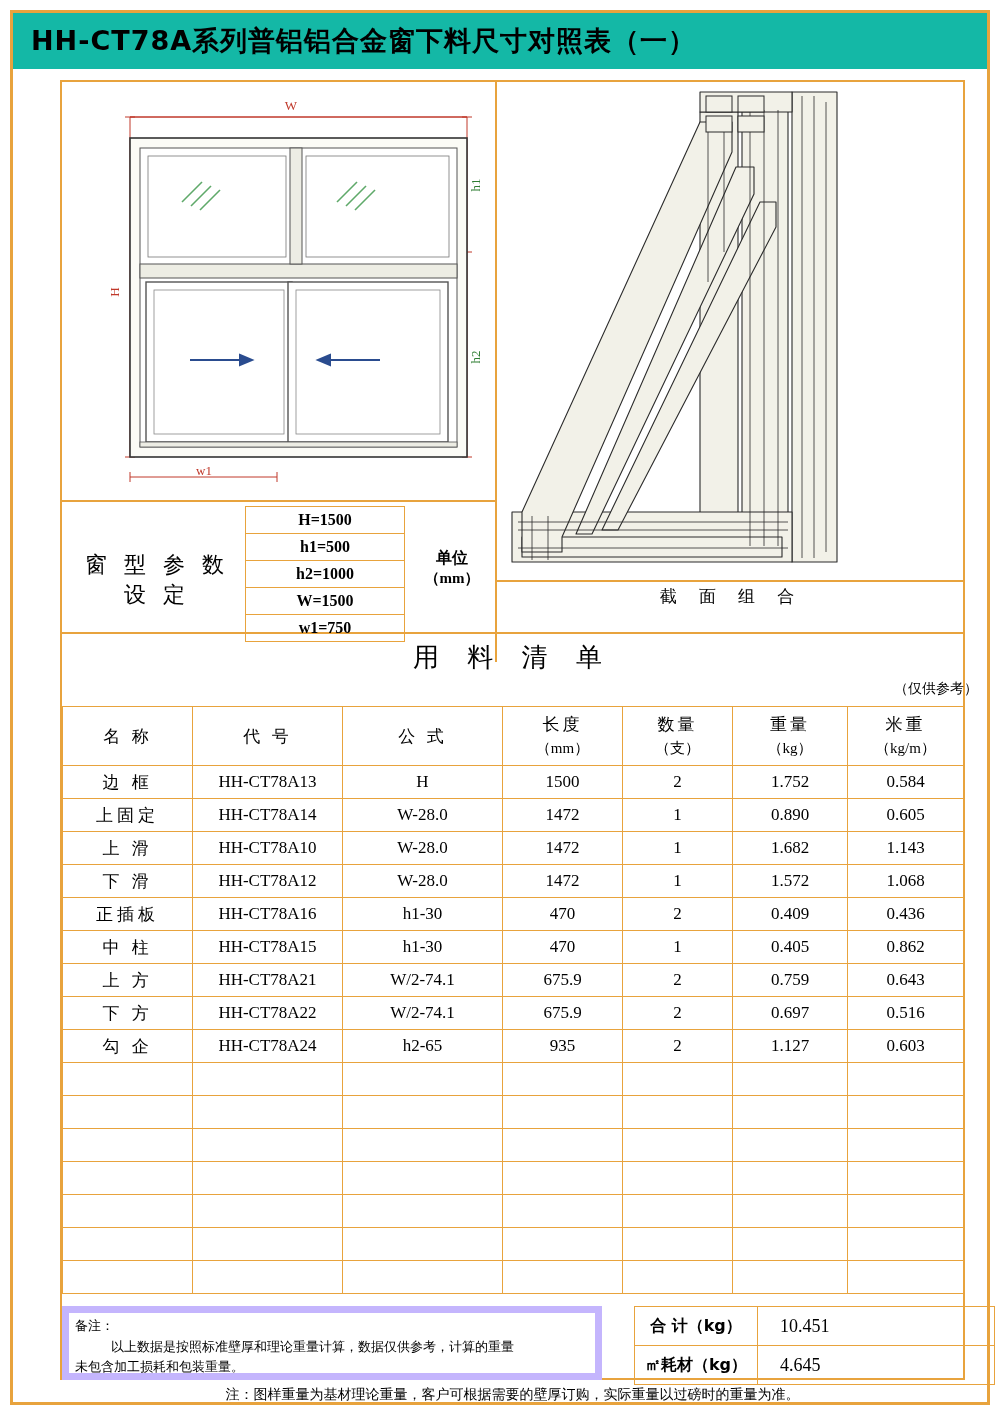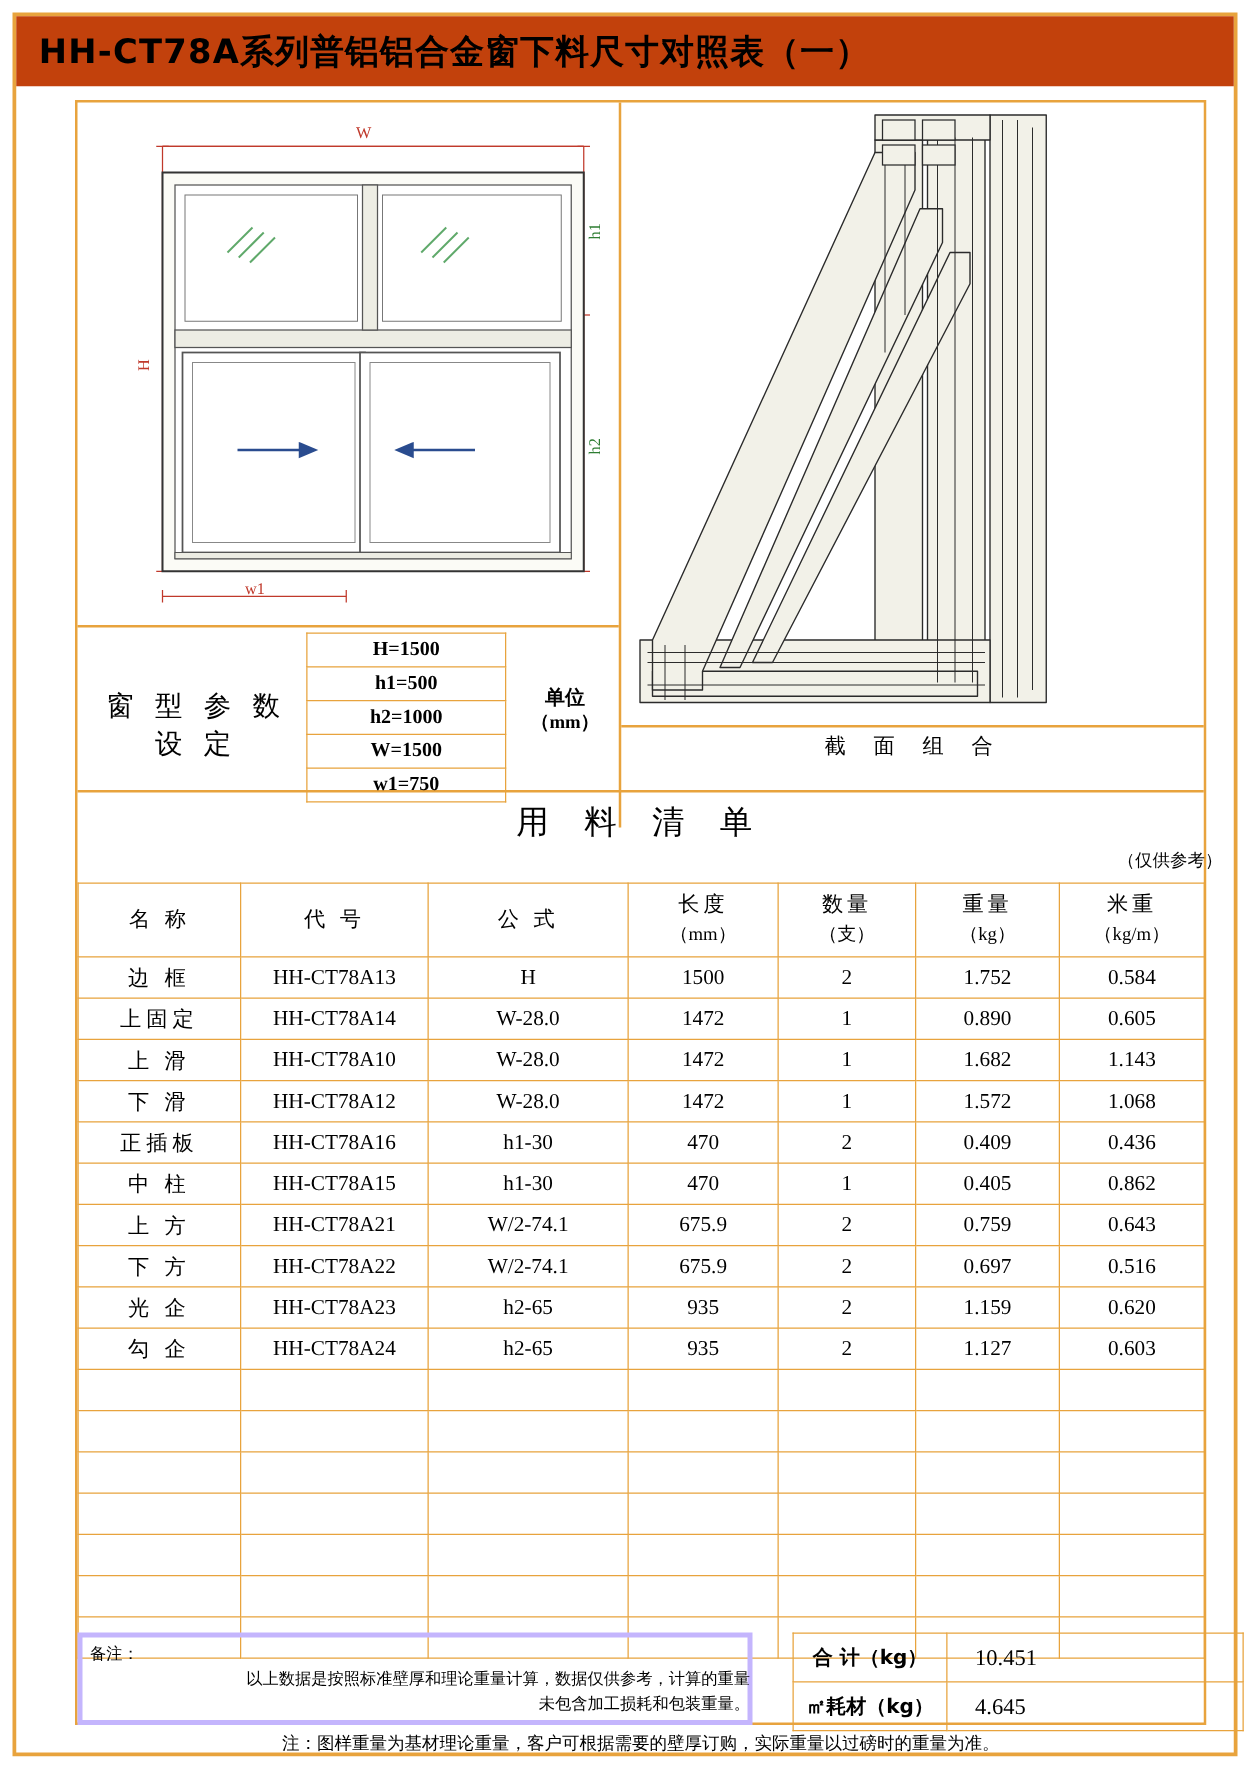--- a/index.html
+++ b/index.html
@@ -15,21 +15,21 @@
     position:absolute;left:0;top:0;width:1000px;height:1415px;
   }
   
   .frame-outer{
     position:absolute;left:10px;top:10px;width:980px;height:1395px;
     border:3px solid #E8A33D;
     box-sizing:border-box;
   }
   .title-bar{
     position:absolute;left:13px;top:13px;width:974px;height:56px;
-    background:#c2410c;
+    background:#14b8a6;
     display:flex;align-items:center;
     box-sizing:border-box;
   }
   .title-text{
     font-family:"DejaVu Sans", sans-serif;
     font-weight:bold;
     font-size:27px;
     letter-spacing:1px;
     padding-left:18px;
     color:#000;
@@ -117,21 +117,21 @@
   table.bom th .unit{font-family:"Liberation Serif",serif;font-size:15px;letter-spacing:0;}
   td.cn{font-family:"DejaVu Sans",sans-serif;font-size:17px;letter-spacing:4px;}
   .empty-row td{height:30px;}
 
   
   .footer{
     position:absolute;left:62px;top:1306px;width:901px;height:74px;
   }
   .remark-box{
     position:absolute;left:0;top:0;width:540px;height:74px;
-    border:4px solid #c4b5fd;box-sizing:border-box;text-align:right;
+    border:7px solid #c4b5fd;box-sizing:border-box;
   }
   .remark-title{
     position:absolute;left:6px;top:4px;font-size:13px;font-family:"DejaVu Sans",sans-serif;
   }
   .remark-body{
     position:absolute;left:6px;top:24px;width:528px;font-size:13px;line-height:20px;
     font-family:"DejaVu Sans",sans-serif;
   }
   .remark-body .indent{padding-left:36px;}
   .sum-table{
@@ -407,29 +407,20 @@
         <tr>
           <td class="cn">下 方</td>
           <td>HH-CT78A22</td>
           <td>W/2-74.1</td>
           <td>675.9</td>
           <td>2</td>
           <td>0.697</td>
           <td>0.516</td>
         </tr>
         <tr>
-          <td class="cn">光 企</td>
-          <td>HH-CT78A23</td>
-          <td>h2-65</td>
-          <td>935</td>
-          <td>2</td>
-          <td>1.159</td>
-          <td>0.620</td>
-        </tr>
-        <tr>
           <td class="cn">勾 企</td>
           <td>HH-CT78A24</td>
           <td>h2-65</td>
           <td>935</td>
           <td>2</td>
           <td>1.127</td>
           <td>0.603</td>
         </tr>
         <tr class="empty-row">
           <td>&nbsp;</td>

